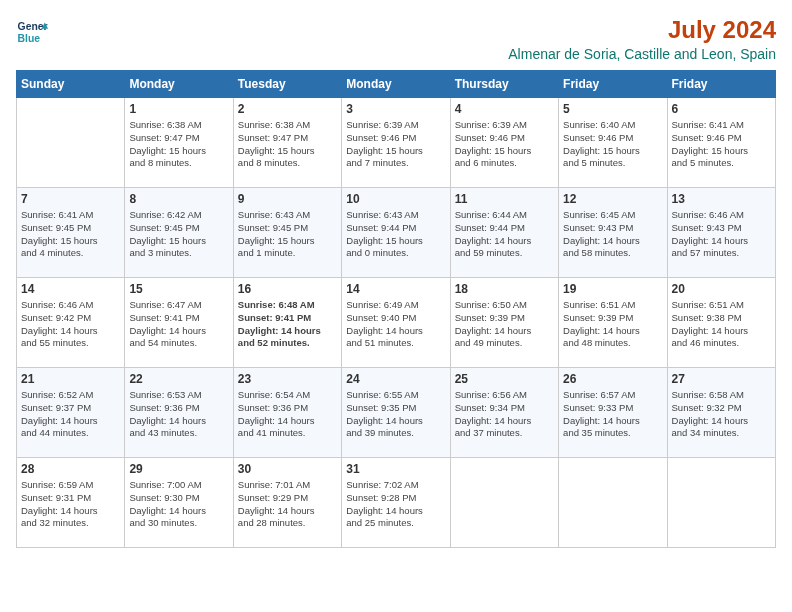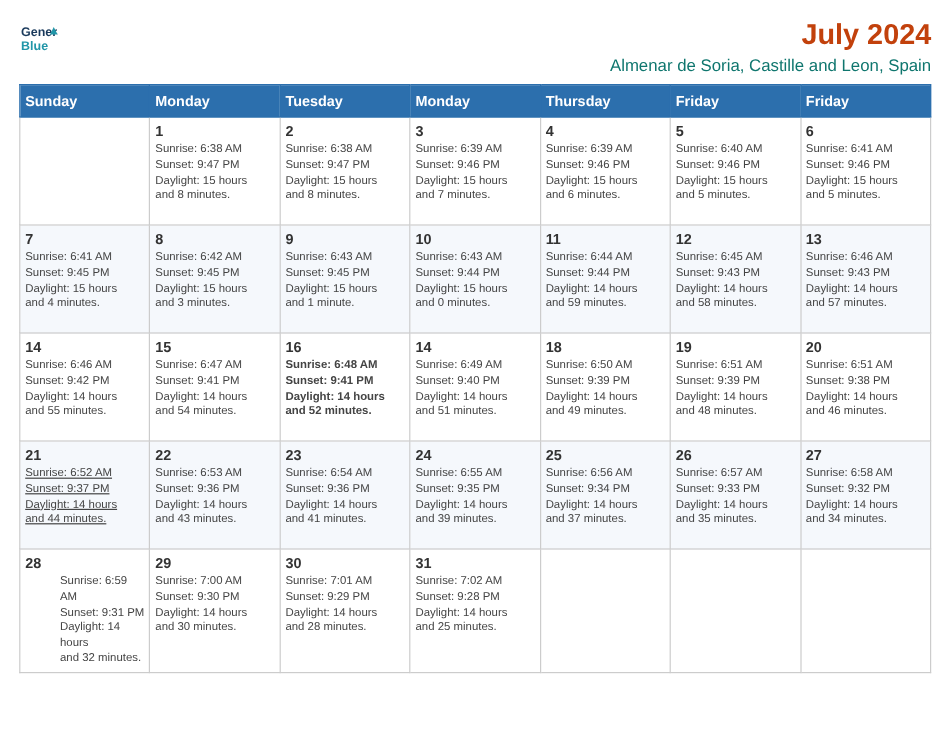--- a/index.html
+++ b/index.html
@@ -256,21 +256,21 @@
           <span class="day-number">20</span>
           <div class="cell-text" style="white-space: pre-line;">Sunrise: 6:51 AM
 Sunset: 9:38 PM
 Daylight: 14 hours
 and 46 minutes.</div>
         </td>
       </tr>
       <tr>
         <td>
           <span class="day-number">21</span>
-          <div class="cell-text" style="white-space: pre-line; text-decoration: underline;">Sunrise: 6:52 AM
+          <div class="cell-text" style="white-space: pre-line;">Sunrise: 6:52 AM
 Sunset: 9:37 PM
 Daylight: 14 hours
 and 44 minutes.</div>
         </td>
         <td>
           <span class="day-number">22</span>
           <div class="cell-text" style="white-space: pre-line;">Sunrise: 6:53 AM
 Sunset: 9:36 PM
 Daylight: 14 hours
 and 43 minutes.</div>
@@ -307,21 +307,21 @@
           <span class="day-number">27</span>
           <div class="cell-text" style="white-space: pre-line;">Sunrise: 6:58 AM
 Sunset: 9:32 PM
 Daylight: 14 hours
 and 34 minutes.</div>
         </td>
       </tr>
       <tr>
         <td>
           <span class="day-number">28</span>
-          <div class="cell-text" style="white-space: pre-line; margin-left: 29px;">Sunrise: 6:59 AM
+          <div class="cell-text" style="white-space: pre-line;">Sunrise: 6:59 AM
 Sunset: 9:31 PM
 Daylight: 14 hours
 and 32 minutes.</div>
         </td>
         <td>
           <span class="day-number">29</span>
           <div class="cell-text" style="white-space: pre-line;">Sunrise: 7:00 AM
 Sunset: 9:30 PM
 Daylight: 14 hours
 and 30 minutes.</div>

